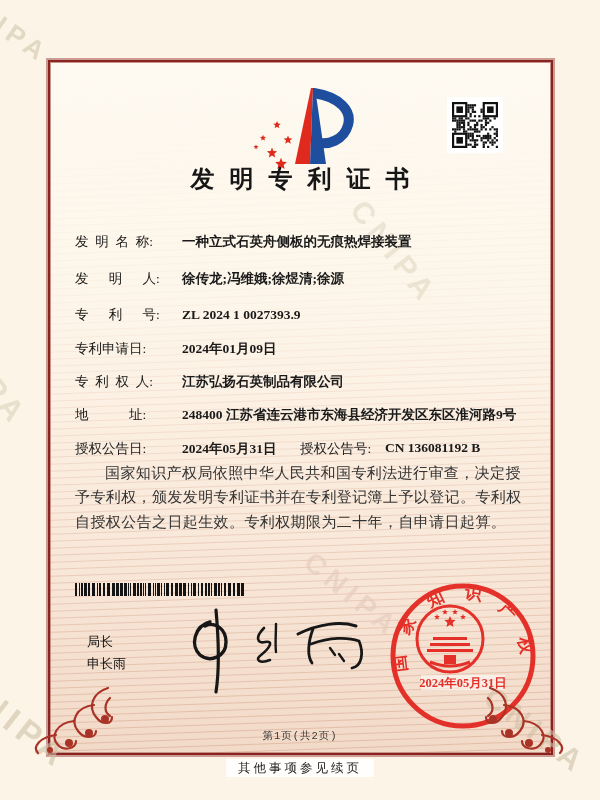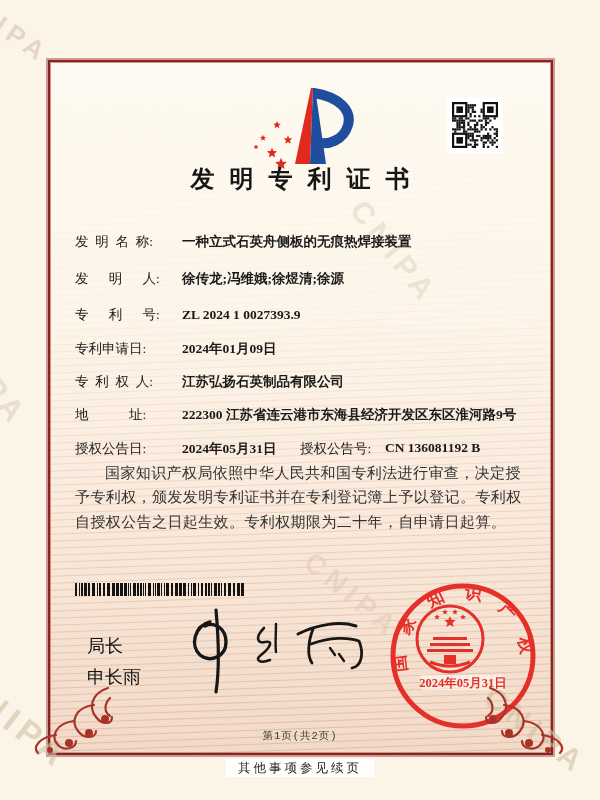--- a/index.html
+++ b/index.html
@@ -37,21 +37,21 @@
   .row .val2{position:absolute;left:310px;top:0;font-weight:600;white-space:nowrap;}
 
   .paras{position:absolute;left:75px;top:461px;width:452px;font-size:15px;line-height:1.62;
          color:#333;letter-spacing:.4px;}
   .paras p{margin:0;text-indent:2em;}
 
   .barcode{position:absolute;left:75px;top:583px;width:172px;height:13px;display:flex;align-items:stretch;}
   .barcode div{height:100%;}
 
   .director{position:absolute;left:87px;top:631px;font-family:"Liberation Sans","DejaVu Sans",sans-serif;
-            font-size:18px;color:#111;line-height:1.7;font-weight:500;}
+            font-size:13px;color:#111;line-height:1.7;font-weight:500;}
   .sig{position:absolute;left:180px;top:602px;}
 
   .seal{position:absolute;left:383px;top:576px;opacity:.94;}
   .ornament{position:absolute;width:92px;height:72px;}
   .orn-left{left:22px;top:684px;}
   .orn-right{left:484px;top:684px;transform:scaleX(-1);}
 
   .page-ind{position:absolute;left:0;right:0;top:729px;text-align:center;font-size:10.5px;color:#3a3a3a;letter-spacing:1px;font-family:Liberation Mono, monospace;}
   .note{position:absolute;left:0;right:0;top:760px;text-align:center;font-size:12.5px;color:#222;letter-spacing:3px;}
   .note span{background:rgba(255,255,255,.85);padding:2px 12px;}
@@ -257,21 +257,21 @@
     <div class="row" style="top:340px">
       <span class="lbl">专利申请日:</span>
       <span class="val">2024年01月09日</span>
     </div>
     <div class="row" style="top:373px">
       <span class="lbl">专 利 权 人:</span>
       <span class="val">江苏弘扬石英制品有限公司</span>
     </div>
     <div class="row" style="top:406px">
       <span class="lbl">地　　　址:</span>
-      <span class="val">222300 江苏省连云港市东海县经济开发区东区淮河路9号</span>
+      <span class="val">248400 江苏省连云港市东海县经济开发区东区淮河路9号</span>
     </div>
     <div class="row" style="top:440px">
       <span class="lbl">授权公告日:</span>
       <span class="val" style="white-space:nowrap">2024年05月31日</span>
       <span class="lbl2">授权公告号:</span>
       <span class="val2">CN 136081192 B</span>
     </div>
 
     <div class="paras">
       <p>国家知识产权局依照中华人民共和国专利法进行审查，决定授予专利权，颁发发明专利证书并在专利登记簿上予以登记。专利权自授权公告之日起生效。专利权期限为二十年，自申请日起算。</p>

